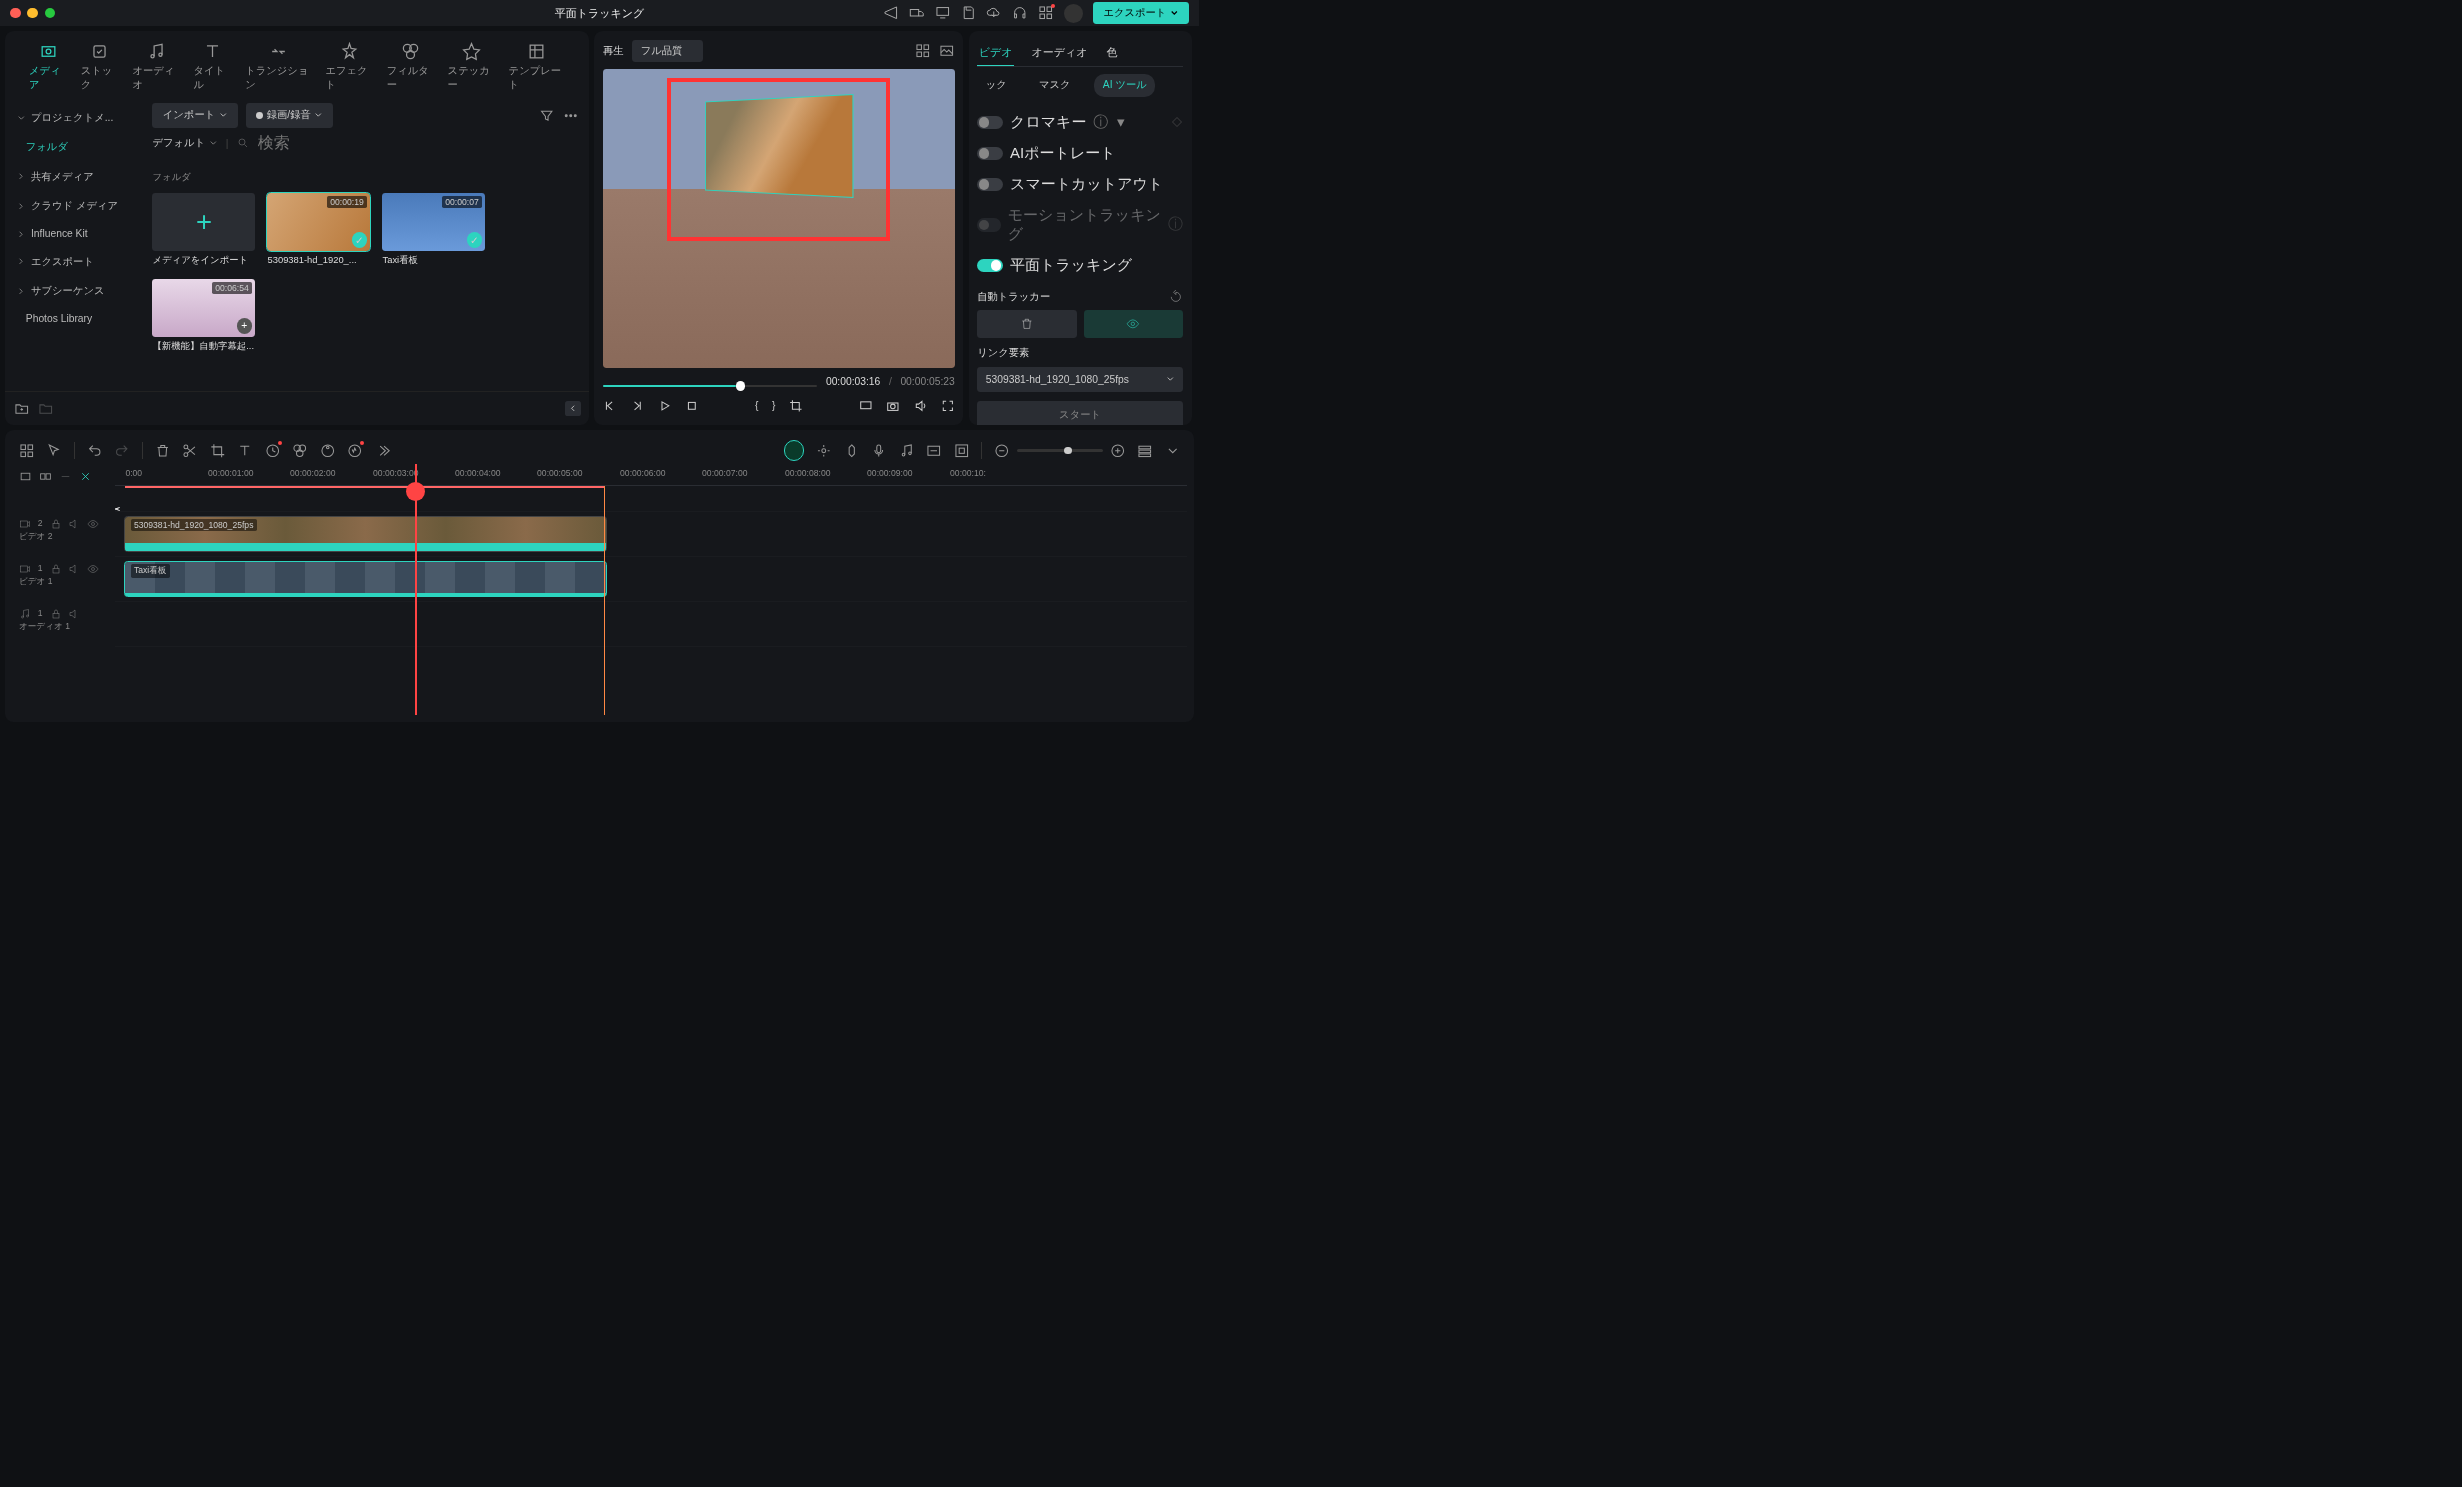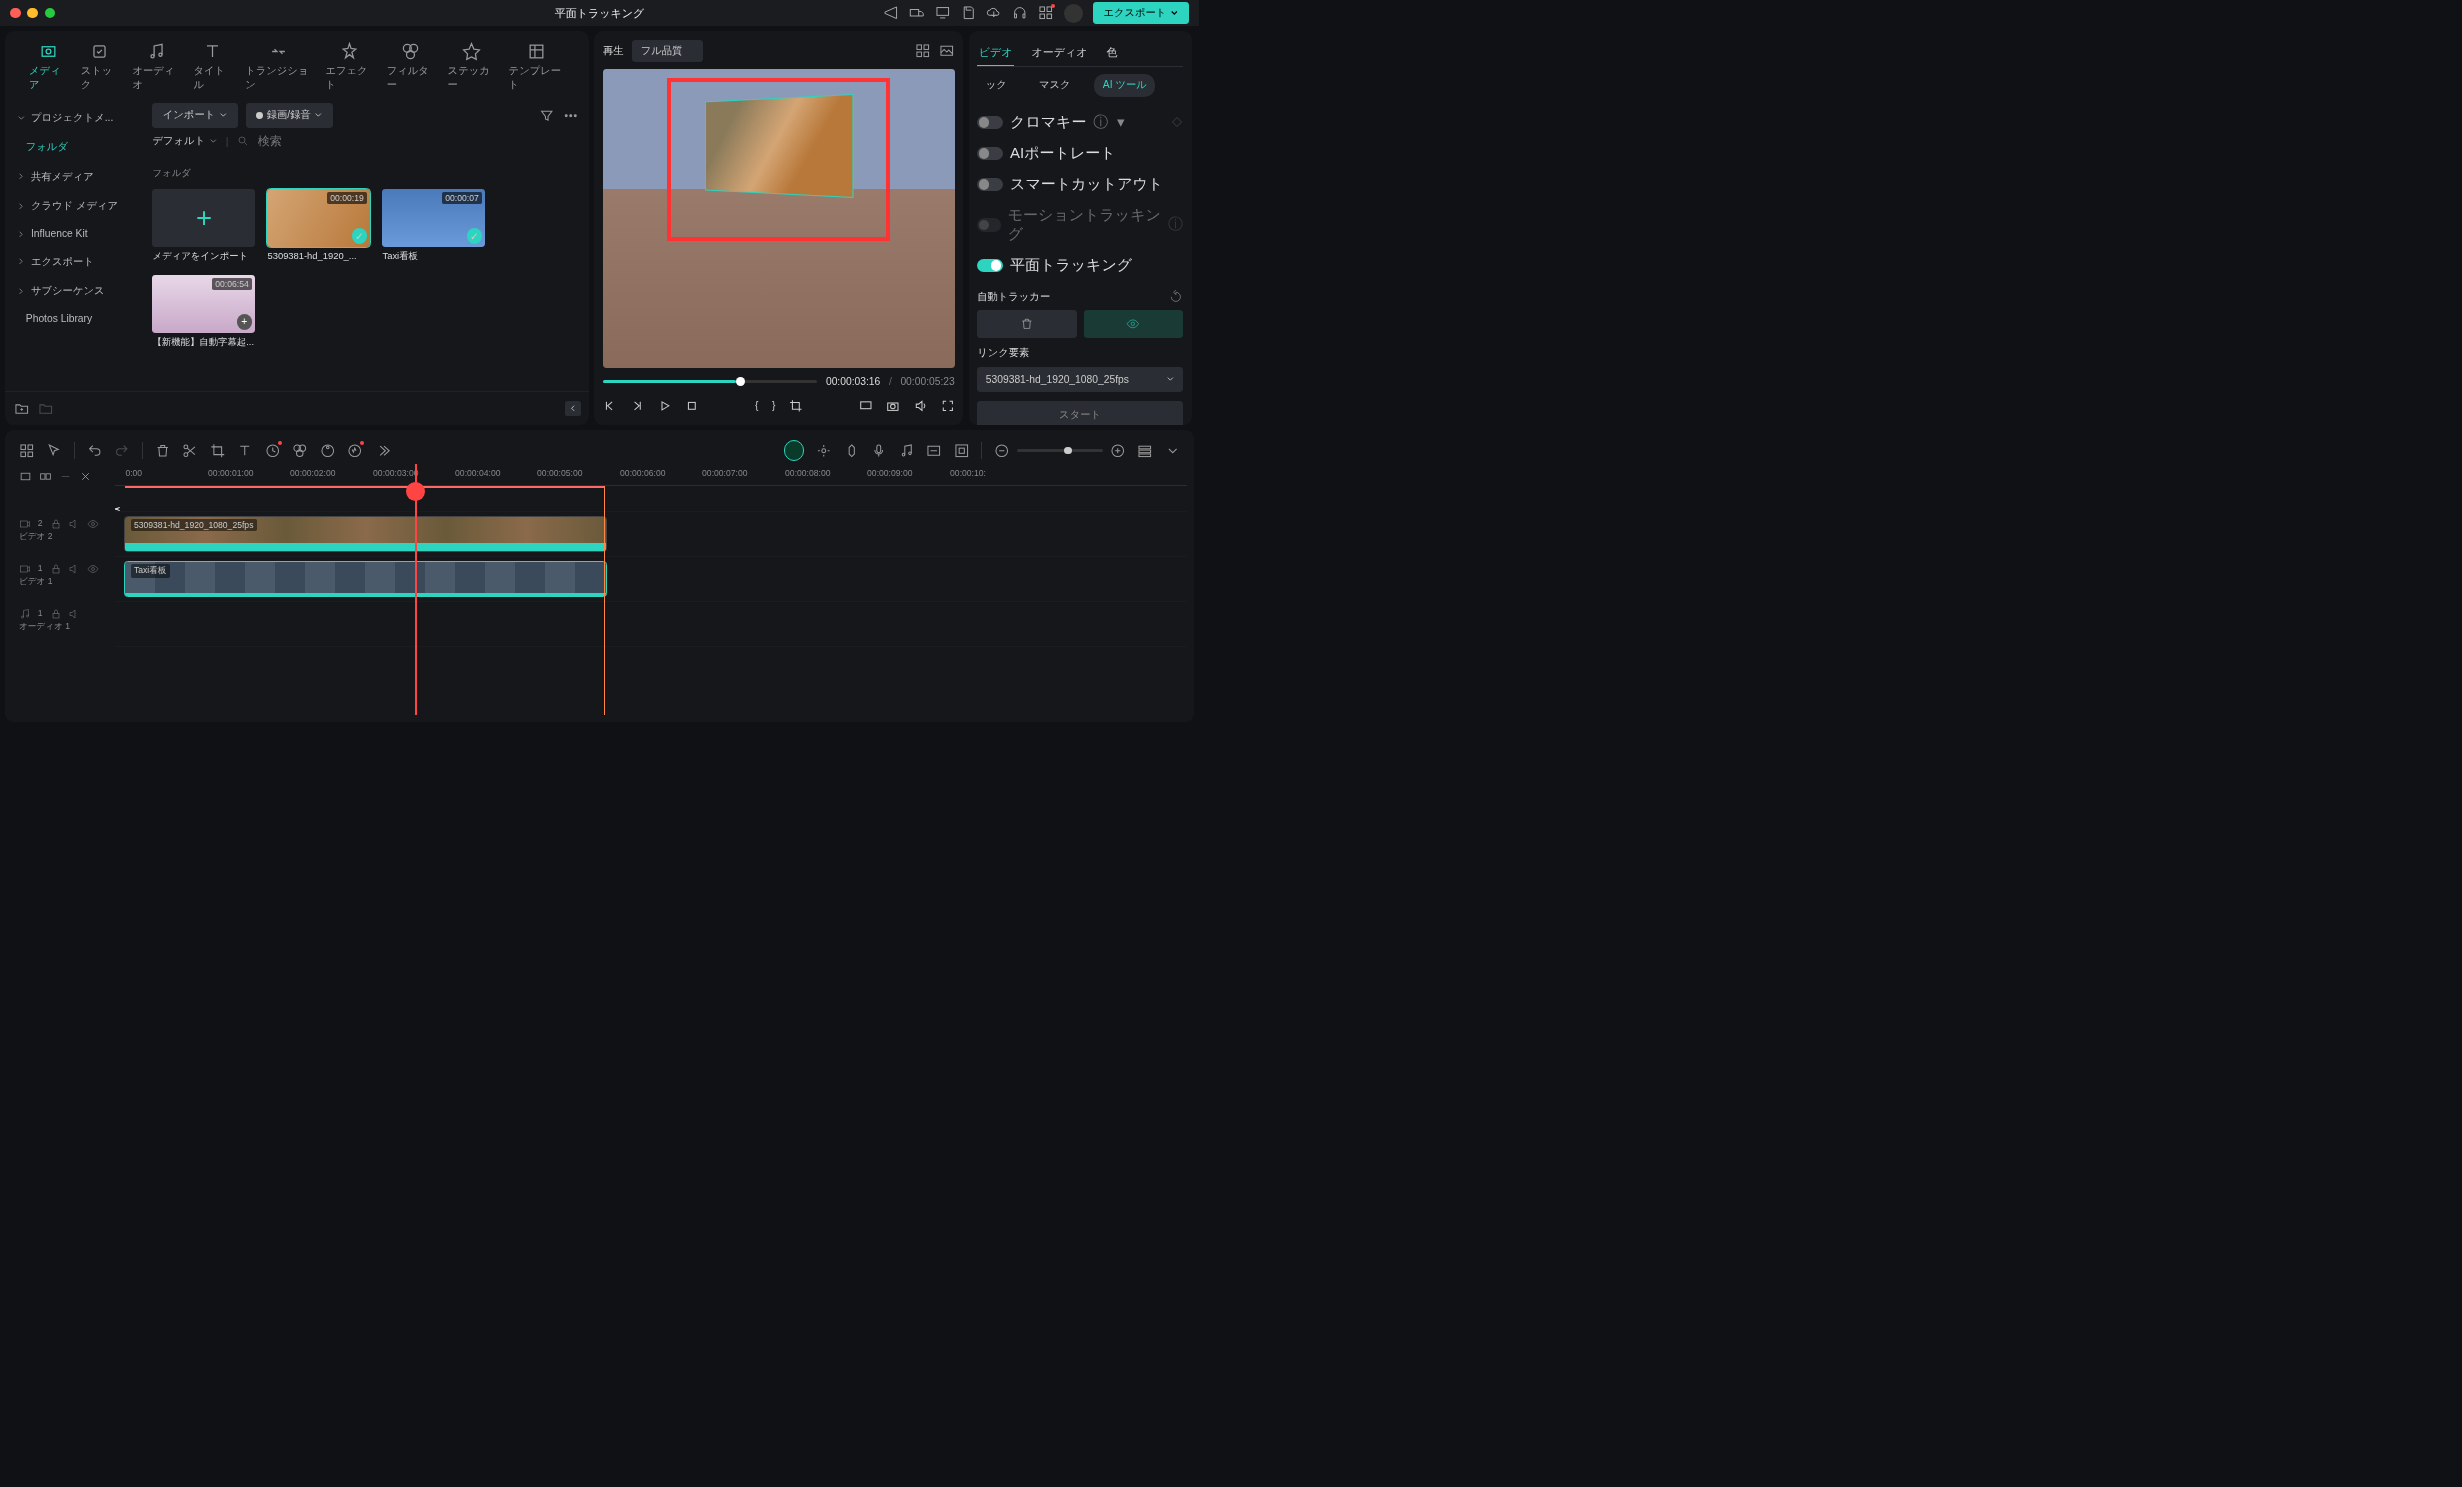--- a/index.html
+++ b/index.html
@@ -26,40 +26,40 @@
 .leftbody{display:flex;flex:1;min-height:0}
 .sidebar{width:137px;padding:6.9px 0;overflow:auto}
 .sb-item{display:flex;align-items:center;gap:5.2px;padding:7.7px 12px;cursor:pointer;color:#bbb;font-size:10.3px;position:relative}
 .sb-item.active{color:#2dd4bf}
 .sb-item.folder{padding-left:20.6px}
 .chev{width:8.6px;height:8.6px;stroke:#888;fill:none}
 .mediacol{flex:1;padding:6.9px 10.3px;overflow:auto}
 .toolbar{display:flex;align-items:center;gap:8.6px;margin-bottom:6.9px}
 .btn{background:#2a2d33;border:none;color:#ccc;padding:5.2px 10.3px;border-radius:3.4px;cursor:pointer;font-size:10.3px;display:flex;align-items:center;gap:3.4px}
 .searchrow{display:flex;align-items:center;gap:8.6px;margin-bottom:19px}
-.search{background:transparent;border:none;color:#888;font-size:12px;outline:none;flex:1}
+.search{background:transparent;border:none;color:#888;font-size:16px;outline:none;flex:1}
 .folderlabel{color:#888;font-size:9.4px;margin:3.4px 0 8.6px}
 .thumbs{display:flex;gap:12px;flex-wrap:wrap}
 .thumb{width:103px;cursor:pointer}
 .thumb-img{width:103px;height:58px;background:#2a2d33;border-radius:3.4px;position:relative;overflow:hidden;display:flex;align-items:center;justify-content:center}
 .thumb-img.sel{outline:1.7px solid #2dd4bf}
 .duration{position:absolute;top:3.4px;right:3.4px;background:rgba(0,0,0,.6);padding:0.9px 3.4px;border-radius:1.7px;font-size:8.6px}
 .check{position:absolute;bottom:3.4px;right:3.4px;width:15.5px;height:15.5px;background:#2dd4bf;border-radius:50%;display:flex;align-items:center;justify-content:center}
 .thumb-label{font-size:9.4px;color:#ddd;margin-top:3px;white-space:nowrap;overflow:hidden;text-overflow:ellipsis}
 .plus{font-size:27.5px;color:#2dd4bf;font-weight:200}
 .sb-foot{display:flex;gap:8.6px;padding:8.6px;border-top:0.9px solid #222}
 
 .preview{width:369px;background:#15171b;border-radius:8.6px;margin:5.2px 5.2px 5.2px 0;padding:8.6px;display:flex;flex-direction:column}
 .prev-head{display:flex;align-items:center;gap:8.6px;margin-bottom:6.9px}
 .prev-label{font-size:10.3px;color:#ddd}
 .prev-select{background:#2a2d33;padding:4.3px 20.6px 4.3px 8.6px;border-radius:3.4px;font-size:10.3px;cursor:pointer}
 .viewport{flex:1;background:#000;border-radius:3.4px;position:relative;display:flex;align-items:center;justify-content:center;overflow:hidden}
 .redbx{position:absolute;border:4.3px solid #ff3333;width:223px;height:163px;left:64px;top:8.6px}
 .billboard{position:absolute;width:155px;height:94px;left:93px;top:30px;background:linear-gradient(120deg,#8a7a5a 20%,#d4a574 50%,#b8783a 70%);transform:perspective(343px) rotateY(-20deg);outline:0.9px solid #2dd4bf}
-.scrubber{display:flex;align-items:center;gap:8.6px;margin:8.6px 0}
+.scrubber{display:flex;align-items:flex-end;gap:8.6px;margin:8.6px 0}
 .scrub-track{flex:1;height:2.6px;background:#333;border-radius:1.7px;position:relative}
 .scrub-fill{height:100%;width:62%;background:#2dd4bf;border-radius:1.7px}
 .scrub-dot{position:absolute;left:62%;top:-3.4px;width:9.4px;height:9.4px;background:#fff;border-radius:50%}
 .timecode{font-size:10.3px;color:#ddd;font-variant-numeric:tabular-nums}
 .playctrl{display:flex;align-items:center;justify-content:space-between;padding:3.4px 0}
 .pc-group{display:flex;gap:13.7px;align-items:center}
 .pc-icon{width:13.7px;height:13.7px;stroke:#ccc;fill:none;stroke-width:1.8;cursor:pointer}
 
 .rpanel{width:223px;background:#15171b;border-radius:8.6px;margin:5.2px 5.2px 5.2px 0;padding:8.6px;overflow:auto}
 .rtabs{display:flex;gap:15.5px;border-bottom:0.9px solid #2a2d33;margin-bottom:6.9px}

